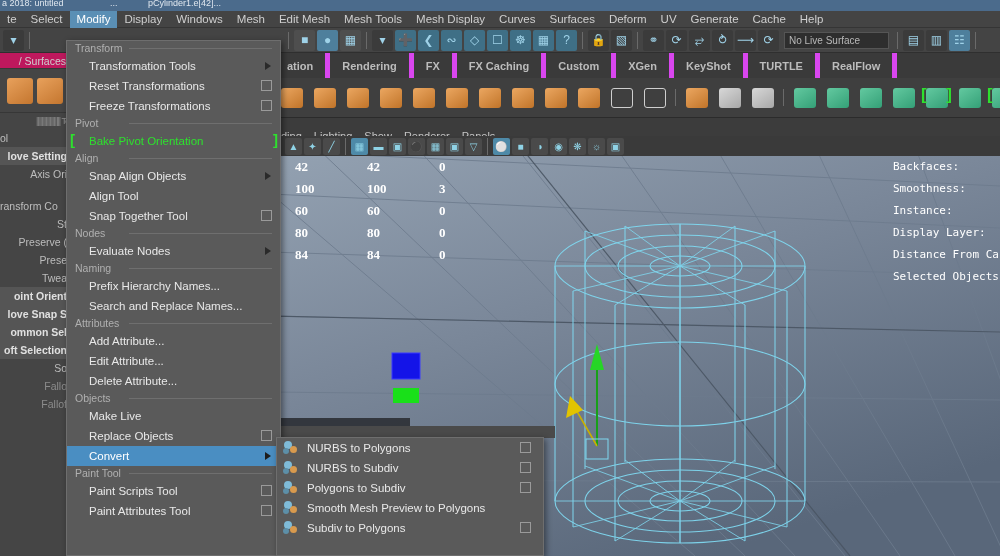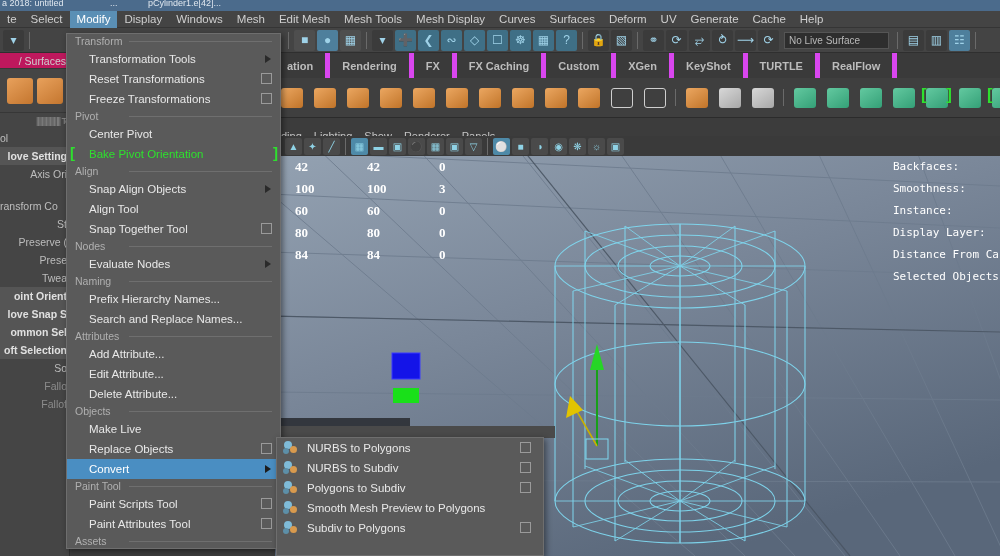--- a/index.html
+++ b/index.html
@@ -137,21 +137,21 @@
   .lp-sec { height:18px; line-height:18px; padding-right:2px;
     text-align:right; color:#bdbdbd; }
   .lp-sec.hdr { background:#555555; color:#e0e0e0; font-weight:bold; }
   .lp-dots { height:16px; line-height:16px; color:#8e8e8e;
     font-size:9px; letter-spacing:-1px; text-align:right; }
   .lp-sp { height:14px; }
   .lp-dim { color:#8c8c8c; }
 
   
   #modifymenu {
-    position:absolute; left:66px; top:33px; width:215px; height:516px;
+    position:absolute; left:66px; top:40px; width:215px; height:516px;
     background:#5a5a5a; border:1px solid #6e6e6e;
     font-size:11.5px; color:#e8e8e8; overflow:hidden; z-index:40;
     box-shadow:2px 2px 6px rgba(0,0,0,.45);
   }
   #modifymenu .grp {
     position:relative; height:15px; line-height:15px; color:#b0b0b0;
     padding-left:8px; font-size:10.5px;
   }
   #modifymenu .grp .ln {
     position:absolute; left:62px; right:8px; top:7px; height:1px;
@@ -552,21 +552,20 @@
         <div>Selected Objects</div>
       </div>
   </div>
 
   <div id="modifymenu">
       <div class="grp"><span>Transform</span><span class="ln"></span></div>
       <div class="it"><span>Transformation Tools</span><span class="arrow"></span></div>
       <div class="it"><span>Reset Transformations</span><span class="ob"></span></div>
       <div class="it"><span>Freeze Transformations</span><span class="ob"></span></div>
       <div class="grp"><span>Pivot</span><span class="ln"></span></div>
-      <div class="it"><span>Center Pivot</span></div>
       <div class="it green"><span>Bake Pivot Orientation</span><span class="brk l">[</span><span class="brk r">]</span></div>
       <div class="grp"><span>Align</span><span class="ln"></span></div>
       <div class="it"><span>Snap Align Objects</span><span class="arrow"></span></div>
       <div class="it"><span>Align Tool</span></div>
       <div class="it"><span>Snap Together Tool</span><span class="ob"></span></div>
       <div class="grp"><span>Nodes</span><span class="ln"></span></div>
       <div class="it"><span>Evaluate Nodes</span><span class="arrow"></span></div>
       <div class="grp"><span>Naming</span><span class="ln"></span></div>
       <div class="it"><span>Prefix Hierarchy Names...</span></div>
       <div class="it"><span>Search and Replace Names...</span></div>
@@ -574,21 +573,20 @@
       <div class="it"><span>Add Attribute...</span></div>
       <div class="it"><span>Edit Attribute...</span></div>
       <div class="it"><span>Delete Attribute...</span></div>
       <div class="grp"><span>Objects</span><span class="ln"></span></div>
       <div class="it"><span>Make Live</span></div>
       <div class="it"><span>Replace Objects</span><span class="ob"></span></div>
       <div class="it hl"><span>Convert</span><span class="arrow"></span></div>
       <div class="grp"><span>Paint Tool</span><span class="ln"></span></div>
       <div class="it"><span>Paint Scripts Tool</span><span class="ob"></span></div>
       <div class="it"><span>Paint Attributes Tool</span><span class="ob"></span></div>
-      <div class="grp"><span>Assets</span><span class="ln"></span></div>
     </div>
 
   <div id="convertmenu">
       <div class="it"><span class="ic">
           <span class="cvdot" style="left:1px;top:0px;width:8px;height:8px;background:#7fbbd8;"></span>
           <span class="cvdot" style="left:7px;top:5px;width:7px;height:7px;background:#d89a4e;"></span>
           <span class="cvdot" style="left:0px;top:7px;width:6px;height:6px;background:#5d8fa8;"></span>
         </span><span>NURBS to Polygons</span><span class="ob"></span></div>
       <div class="it"><span class="ic">
           <span class="cvdot" style="left:1px;top:0px;width:8px;height:8px;background:#7fbbd8;"></span>

